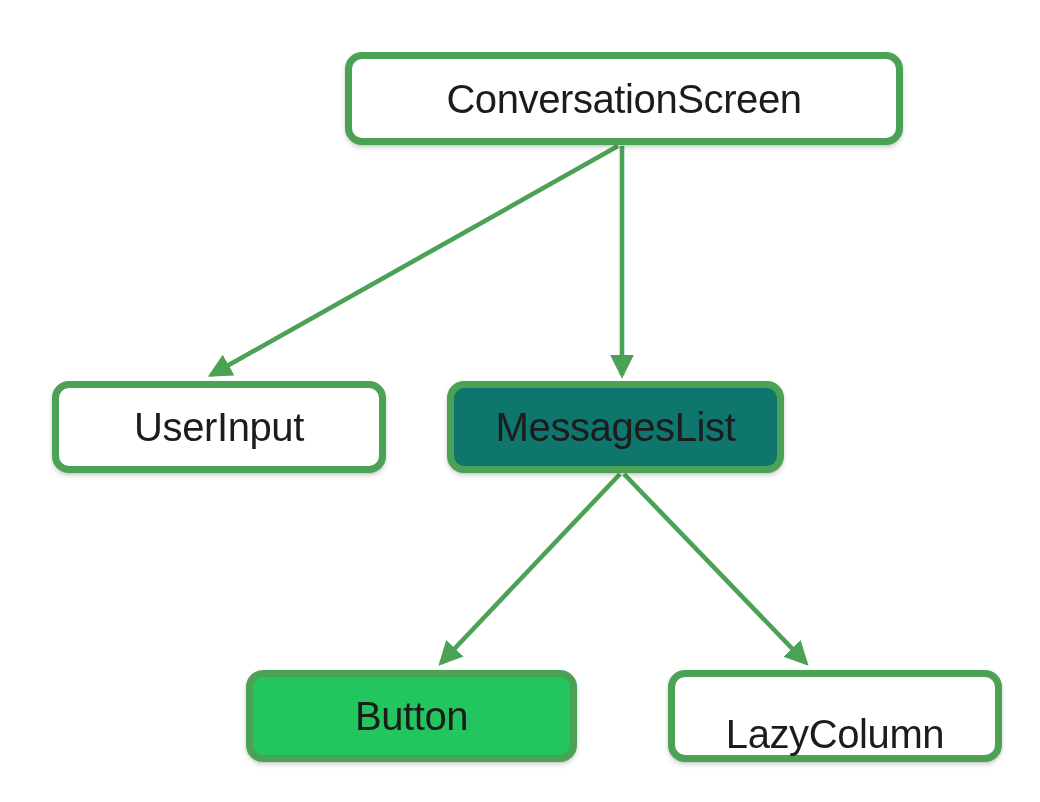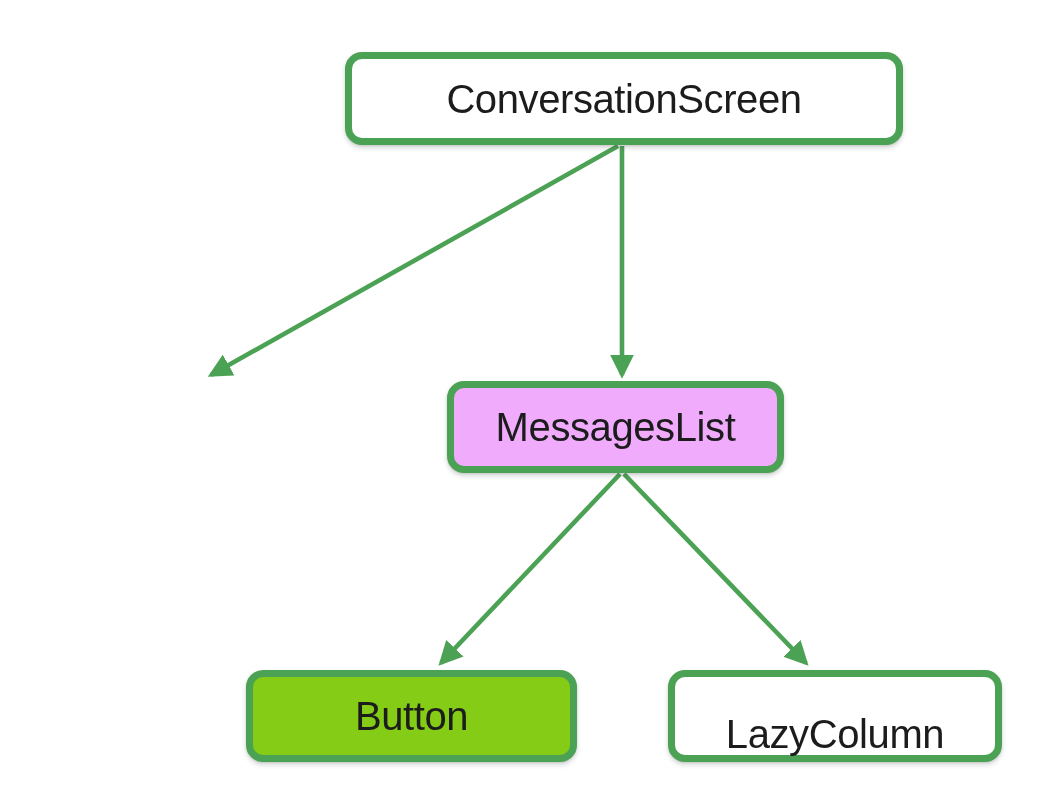--- a/index.html
+++ b/index.html
@@ -69,26 +69,29 @@
 
     <line class="edge-line" stroke="#4CA254" stroke-width="4.6" stroke-linecap="butt" marker-end="url(#arrowhead)" x1="620" y1="474" x2="441" y2="663"></line>
 
     <line class="edge-line" stroke="#4CA254" stroke-width="4.6" stroke-linecap="butt" marker-end="url(#arrowhead)" x1="624" y1="474" x2="806" y2="663"></line>
   </svg>
 
   <div class="node" id="node-conversation-screen" style="left: 345px; top: 52px; width: 558px; height: 93px; border-color: rgb(76, 162, 84); background: rgb(255, 255, 255);">
     <span class="node-label" style="color: rgb(28, 28, 28);">ConversationScreen</span>
   </div>
 
+  <div class="node" id="node-user-input" style="left: 52px; top: 381px; width: 334px; height: 92px; border-color: rgb(76, 162, 84); background: rgb(255, 255, 255);">
+    <span class="node-label" style="color: rgb(28, 28, 28);">UserInput</span>
+  </div>
 
-  <div class="node" id="node-messages-list" style="left: 447px; top: 381px; width: 337px; height: 92px; border-color: rgb(76, 162, 84); background: #f0abfc;">
+  <div class="node" id="node-messages-list" style="left: 447px; top: 381px; width: 337px; height: 92px; border-color: rgb(76, 162, 84); background: #0f766e;">
     <span class="node-label" style="color: rgb(28, 28, 28);">MessagesList</span>
   </div>
 
-  <div class="node" id="node-button" style="left: 246px; top: 670px; width: 331px; height: 92px; border-color: rgb(76, 162, 84); background: #84cc16;">
+  <div class="node" id="node-button" style="left: 246px; top: 670px; width: 331px; height: 92px; border-color: rgb(76, 162, 84); background: #22c55e;">
     <span class="node-label" style="color: rgb(28, 28, 28);">Button</span>
   </div>
 
   <div class="node" id="node-lazy-column" style="left: 668px; top: 670px; width: 334px; height: 92px; border-color: rgb(76, 162, 84); background: rgb(255, 255, 255);">
     <span class="node-label" style="color: rgb(28, 28, 28); margin-top: 36px;">LazyColumn</span>
   </div>
 
 </div>
 
 </body></html>

